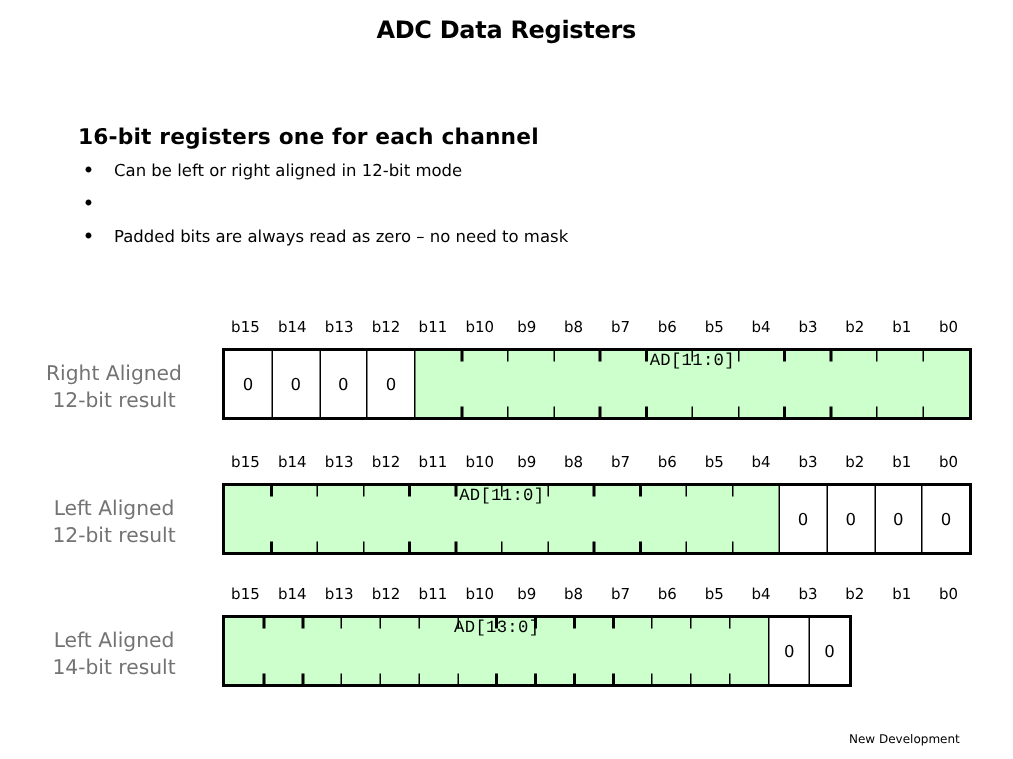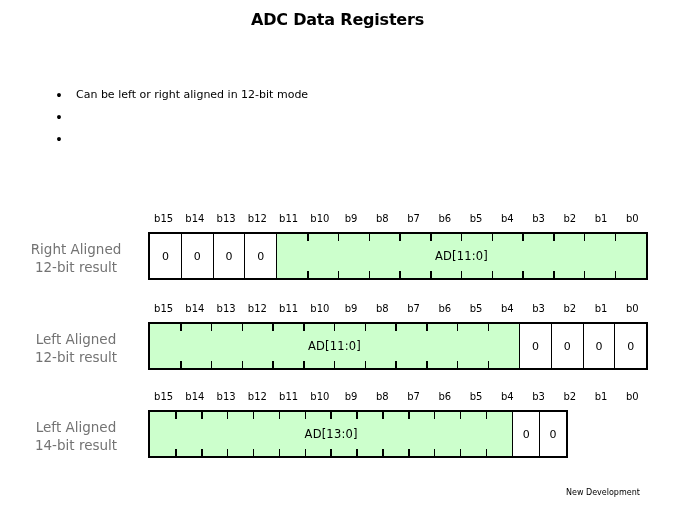--- a/index.html
+++ b/index.html
@@ -106,24 +106,24 @@
     font-size: 11px;
     box-sizing: border-box;
     background: #ffffff;
   }
   .cell + .cell { border-left: 1.5px solid #000000; }
 
   
   .field {
     position: relative;
     display: flex;
-    align-items: center;
     justify-content: center;
     box-sizing: border-box;
     font-size: 11px;
+    font-family: Liberation Mono, monospace;
   }
   .field.green { background: #ccffcc; }
   .field + .cell { border-left: 1.5px solid #000000; }
   .cell + .field { border-left: 1.5px solid #000000; }
 
   .field .ticks {
     position: absolute;
     left: 0; top: 0; right: 0; bottom: 0;
     display: flex;
     pointer-events: none;
@@ -159,30 +159,32 @@
   }
 </style>
 </head>
 <body>
 
 <div id="slide">
 
   <div class="title">ADC Data Registers</div>
 
   <div class="body-block">
+    <div class="heading">16-bit registers one for each channel</div>
 
     <div class="bullet-row">
       <span class="bullet-dot">•</span>
       <span class="bullet-text">Can be left or right aligned in 12-bit mode</span>
     </div>
     <div class="bullet-row">
       <span class="bullet-dot">•</span>
     </div>
     <div class="bullet-row">
       <span class="bullet-dot">•</span>
+      <span class="bullet-text">Padded bits are always read as zero – no need to mask</span>
     </div>
   </div>
 
   <div id="registers-host">
       <div class="reg-label" style="left: 14px; width: 124px; top: 240px;">
         <span class="l1">Right Aligned</span>
         <span class="l2">12-bit result</span>
       </div>
       <div class="bitlabels" style="left: 148px; width: 500px; top: 212px;">
         <div class="bitlabel">b15</div>

